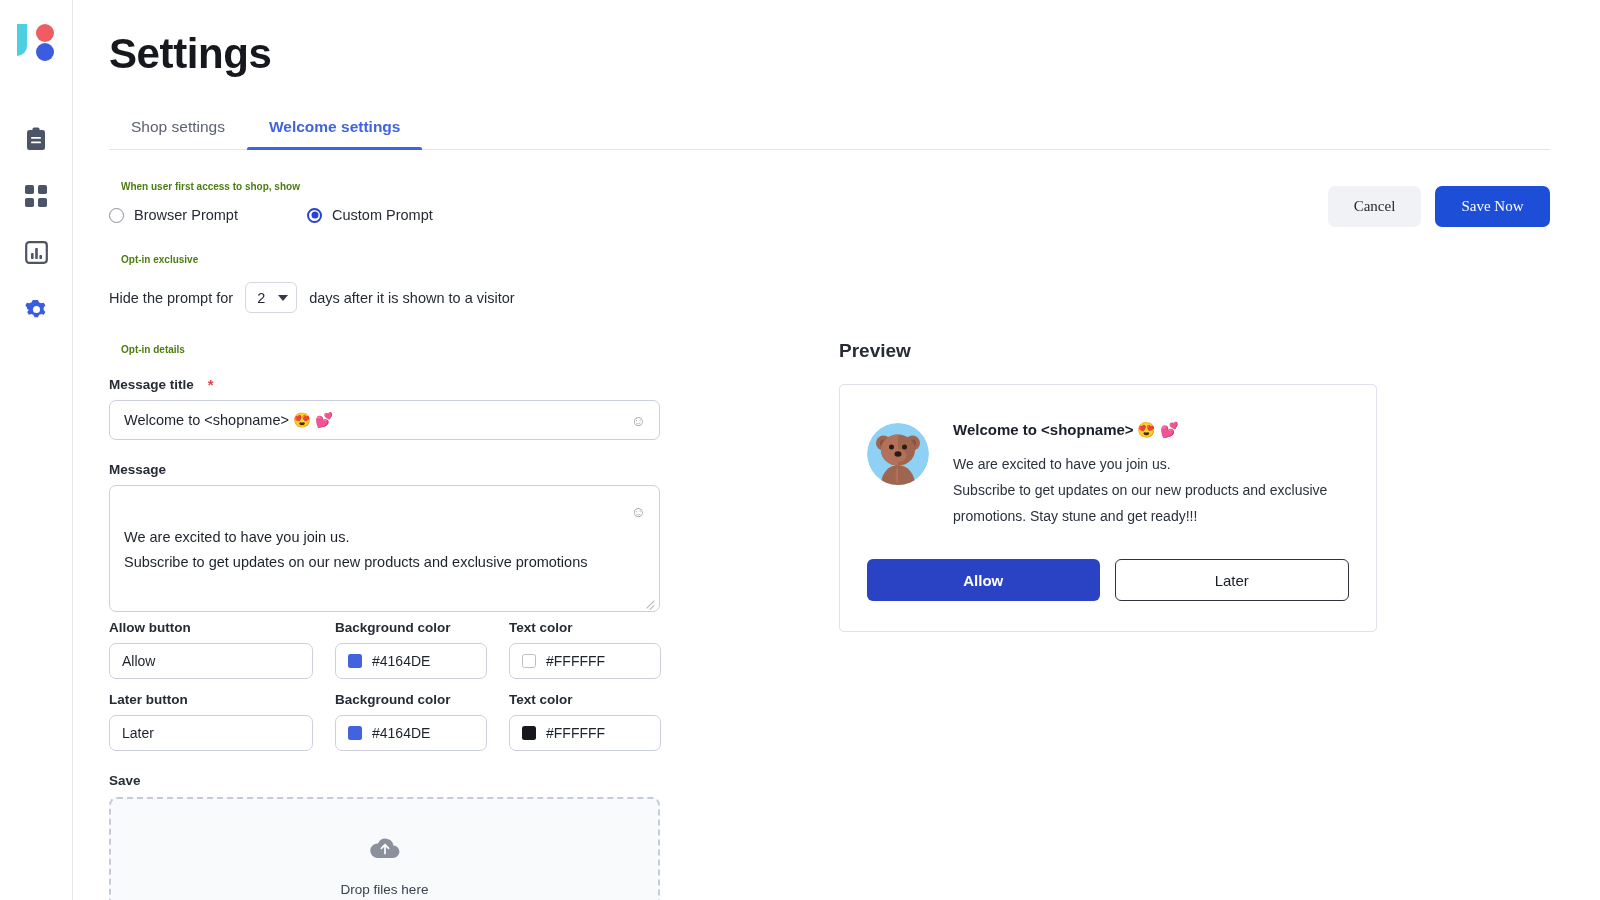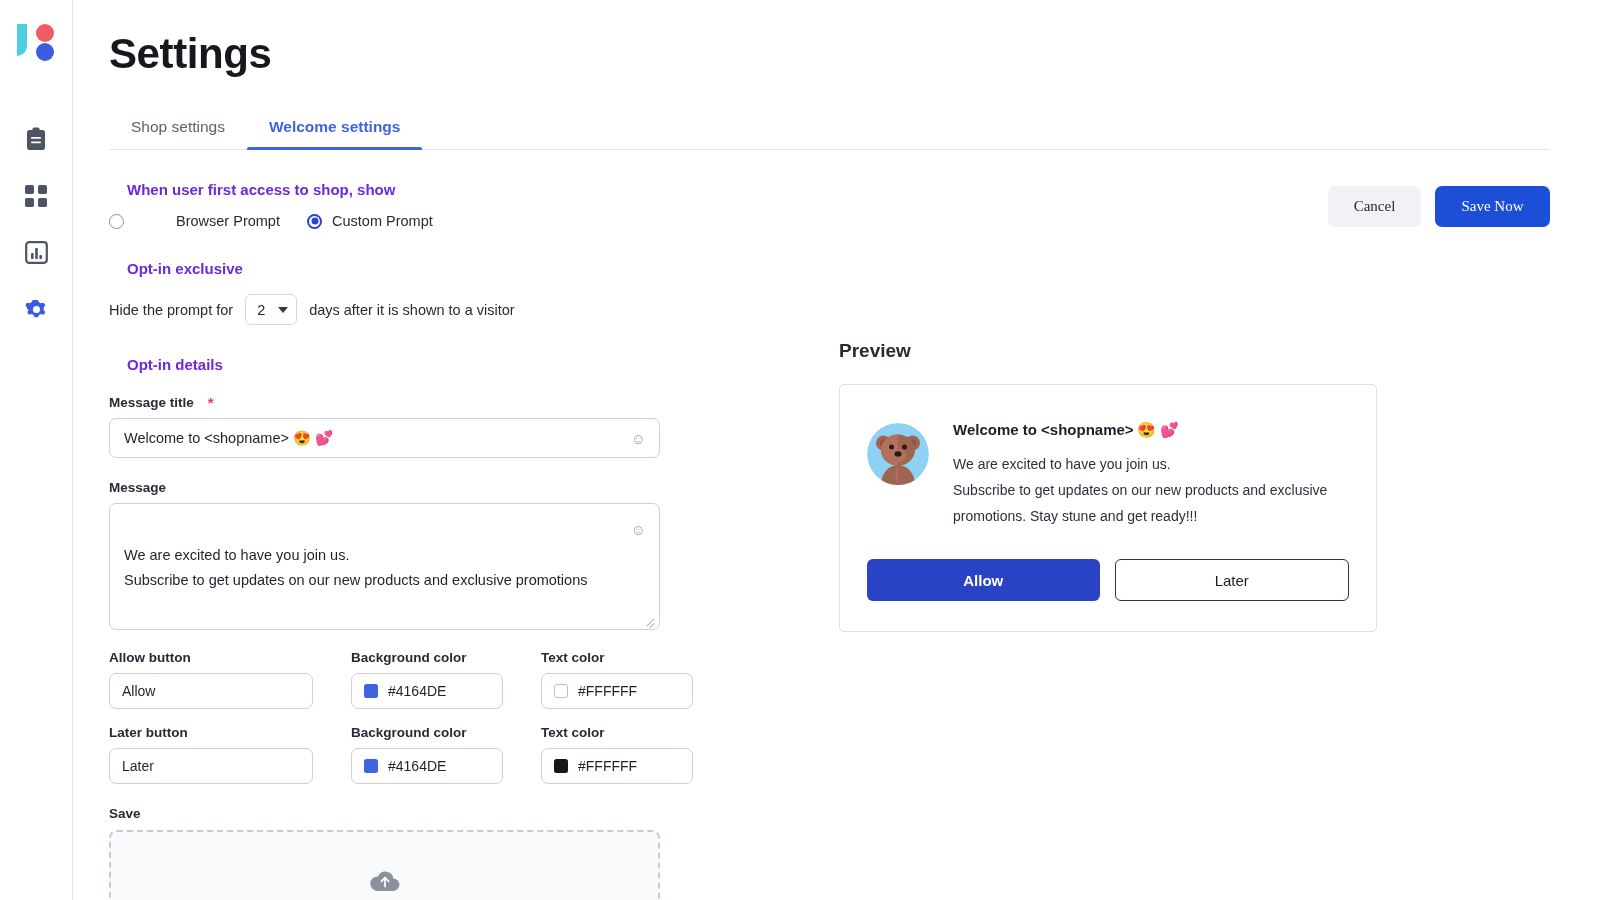--- a/index.html
+++ b/index.html
@@ -89,40 +89,40 @@
     height: 3px;
     background: #4164de;
     border-radius: 2px 2px 0 0;
   }
 
   .content-row { display: flex; }
   .left-col { width: 620px; flex: 0 0 620px; }
   .right-col { flex: 1 1 auto; padding-left: 110px; }
 
   .section-head {
-    font-size: 15px;
-    font-weight: bold;
-    color: #6d28d9;
-    margin: 31px 0 0 18px;
+    font-size: 10px;
+    font-weight: bold;
+    color: #4d7c0f;
+    margin: 31px 0 0 12px;
   }
 
   .radio-row {
     display: flex;
     align-items: center;
     margin-top: 15px;
     gap: 0;
   }
   .radio-opt {
     display: flex;
     align-items: center;
     cursor: pointer;
     font-size: 14.5px;
     color: #262b34;
   }
-  .radio-opt:first-child { width: 198px; gap: 42px; }
+  .radio-opt:first-child { width: 198px; }
   .radio-circle {
     width: 15px; height: 15px;
     border-radius: 50%;
     border: 1.6px solid #8b8f99;
     margin-right: 10px;
     flex: 0 0 15px;
     position: relative;
     background: #fff;
   }
   .radio-opt.checked .radio-circle {
@@ -231,26 +231,25 @@
     background: #b0b5c0;
     height: 1px;
     transform: rotate(-45deg);
     right: 0;
   }
   .resize-grip::before { width: 11px; bottom: 3px; }
   .resize-grip::after  { width: 6px;  bottom: 0px; right: 1px; }
 
   
   .btncfg-grid {
-    margin-top: 20px;
+    margin-top: 8px;
     display: grid;
     grid-template-columns: 226px 174px 174px;
     column-gap: 0;
     row-gap: 13px;
-    gap: 16px;
   }
   .cfg-cell { padding-right: 22px; }
   .cfg-label {
     font-size: 13.5px;
     font-weight: bold;
     color: #262b36;
     margin-bottom: 8px;
   }
   .cfg-input {
     height: 36px;

